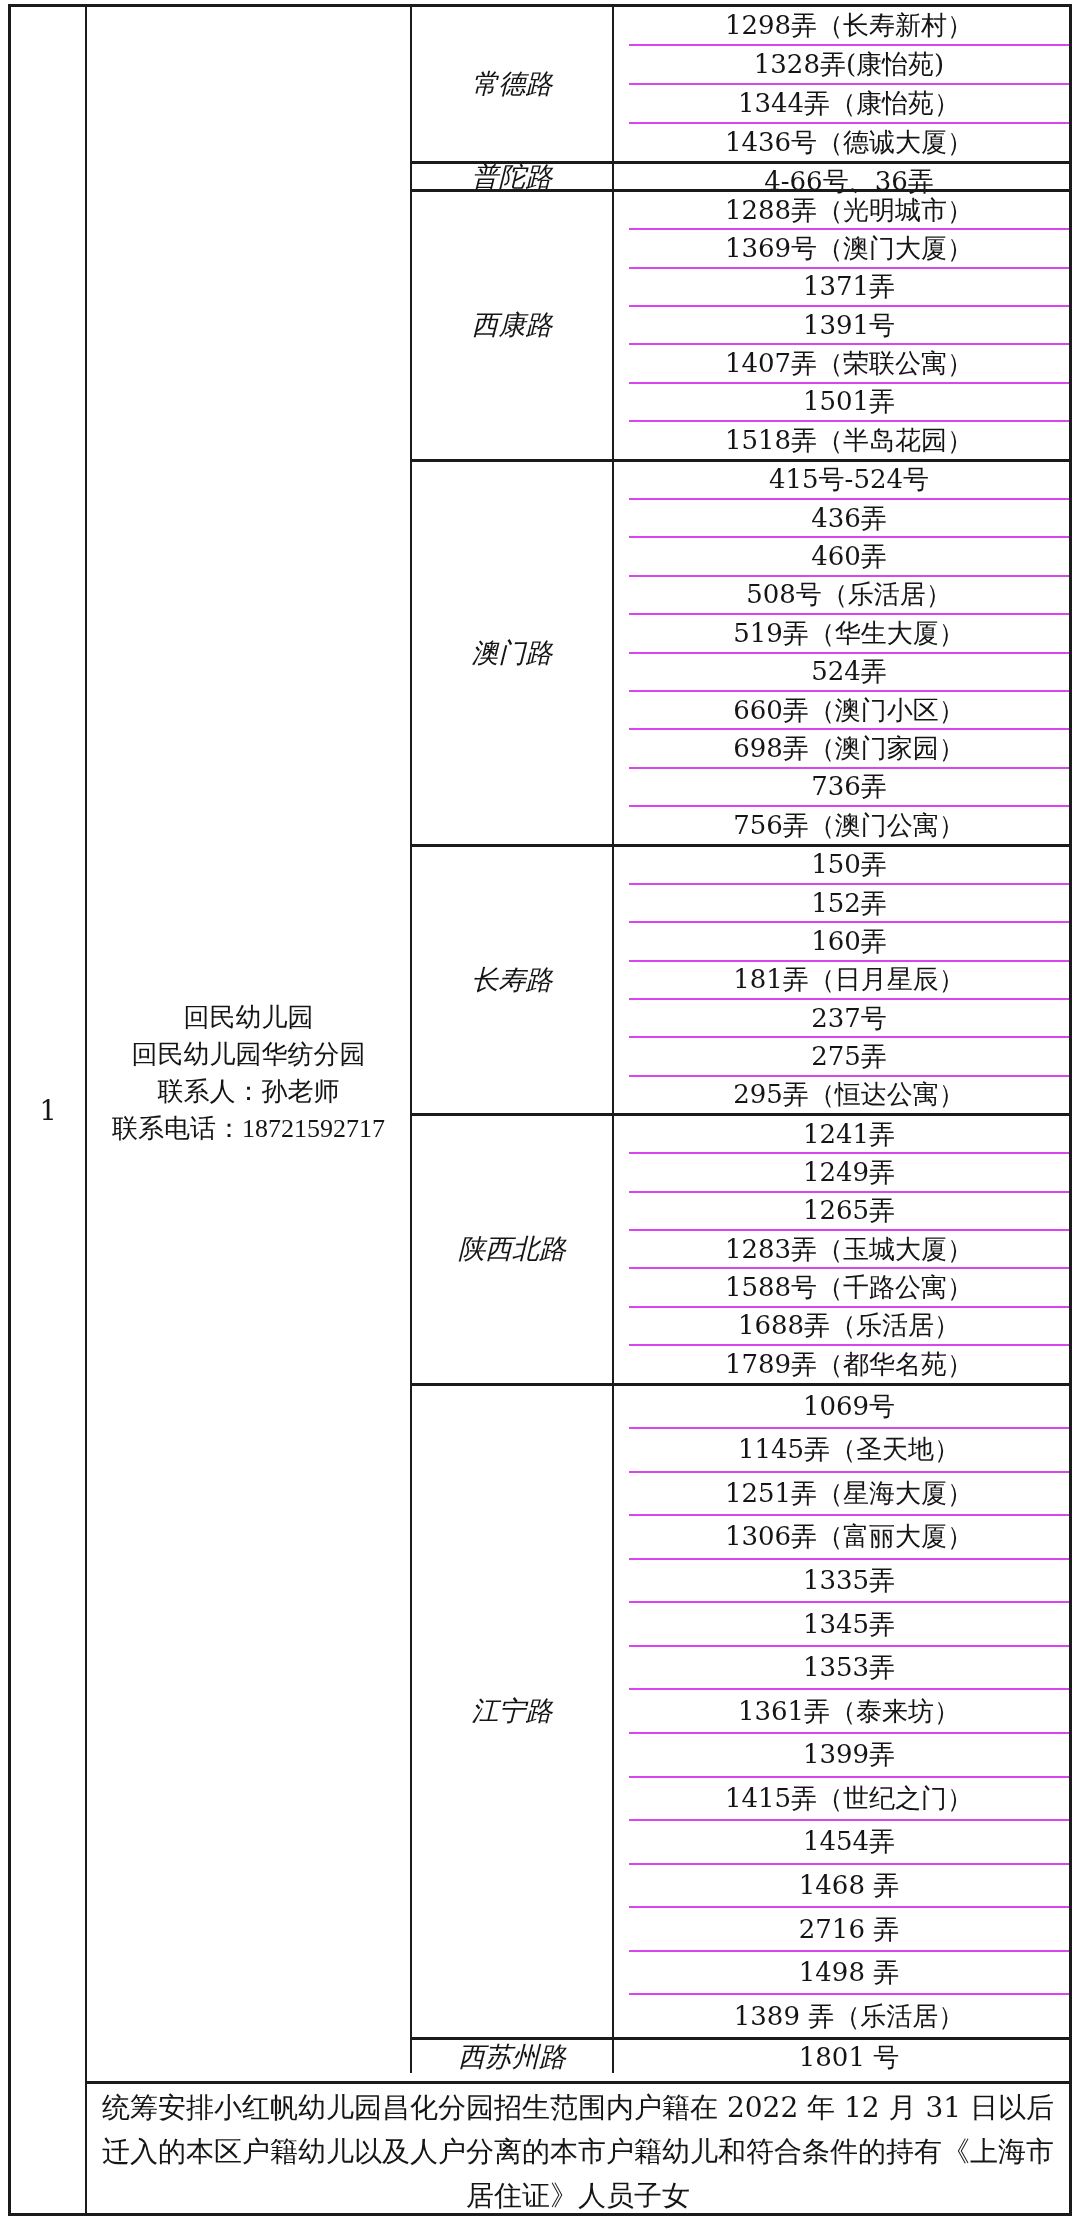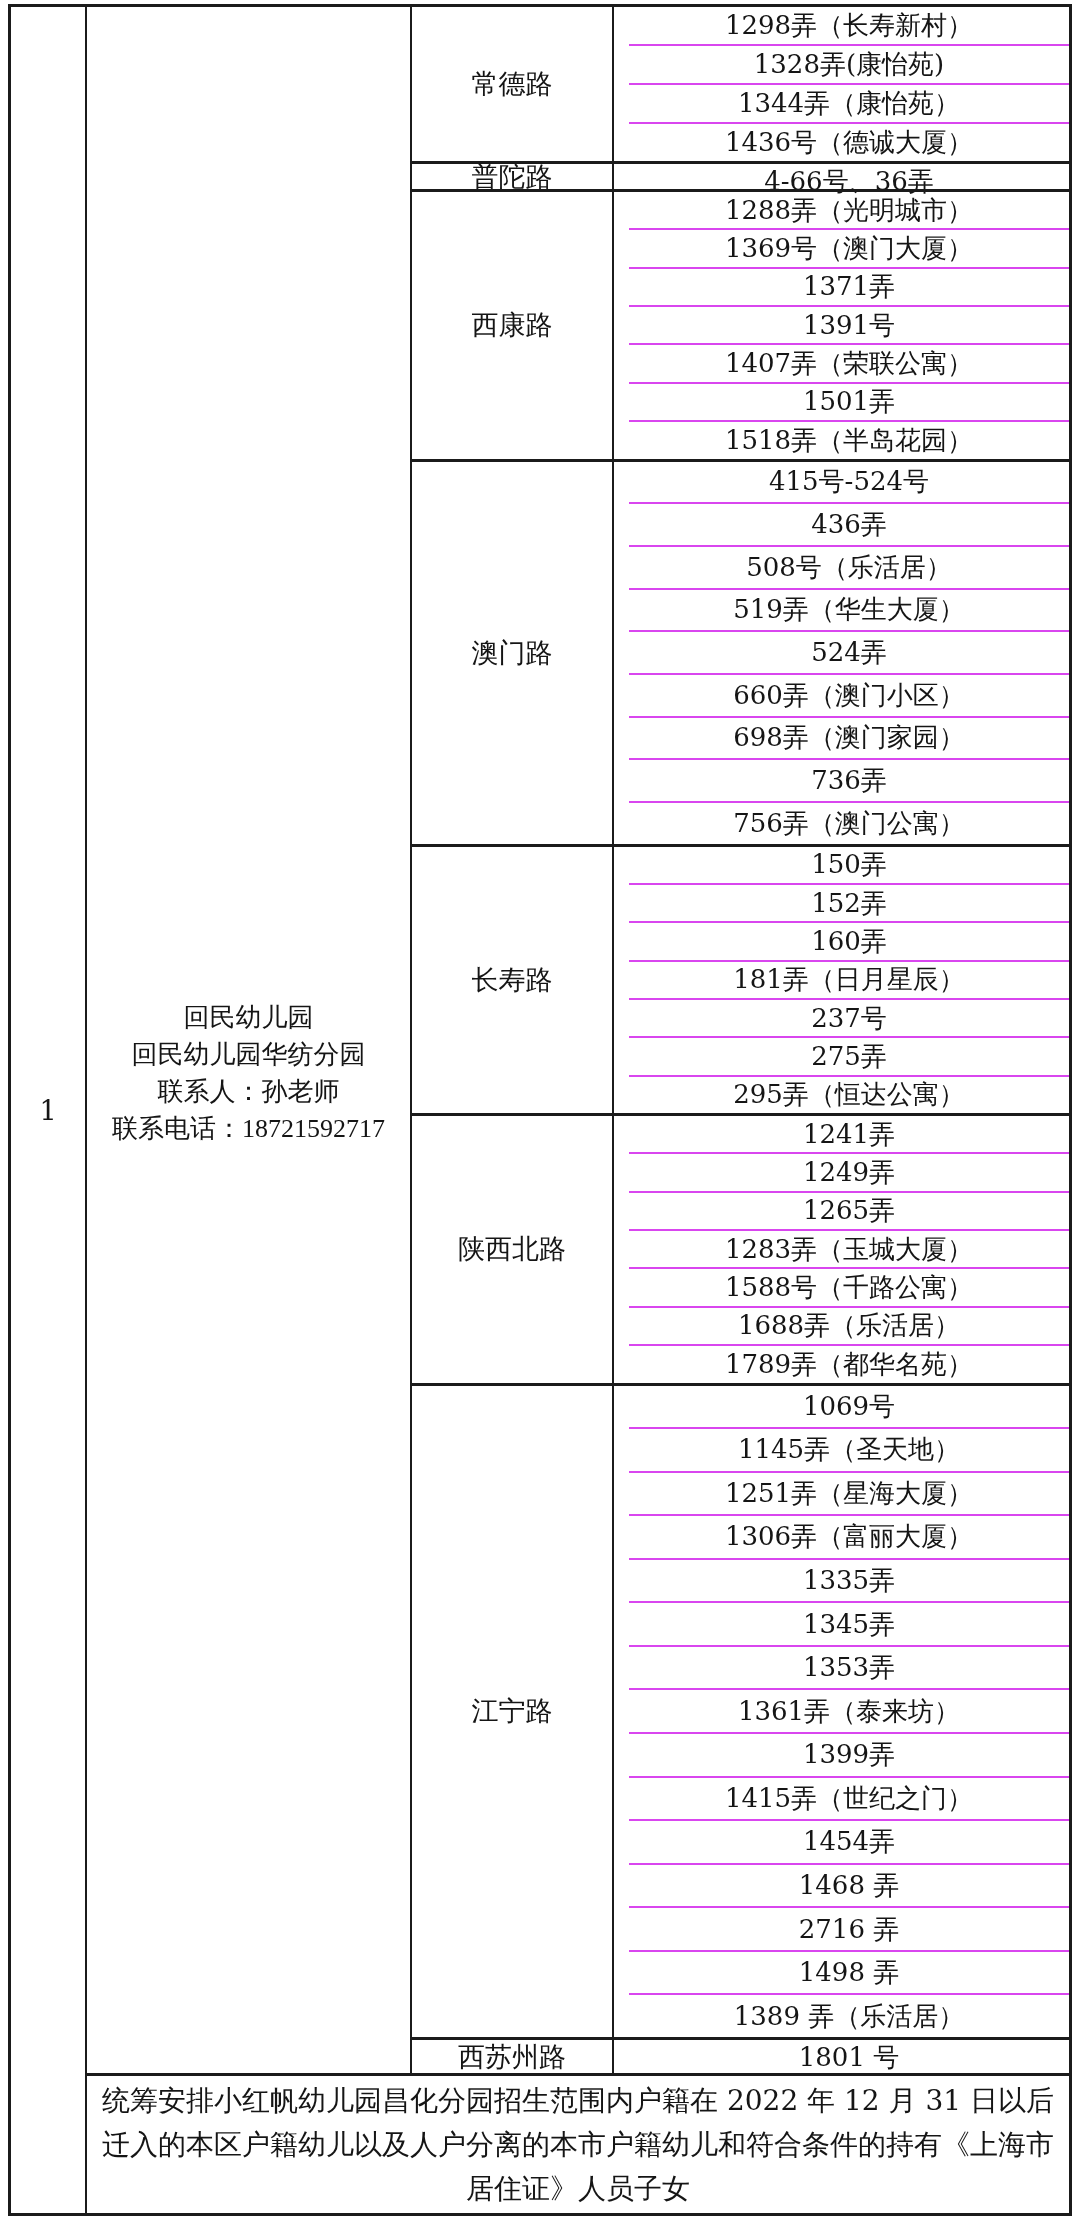--- a/index.html
+++ b/index.html
@@ -80,20 +80,21 @@
   }
   .street-cell {
     flex: 0 0 202px;
     width: 202px;
     border-right: 2px solid #1b1b1b;
     box-sizing: border-box;
     display: flex;
     align-items: center;
     justify-content: center;
     font-size: 27px;
+    font-style: italic;
   }
   .addr-col {
     flex: 1 1 auto;
     display: flex;
     flex-direction: column;
     padding-left: 15px;
   }
   .addr-cell {
     flex: 1 1 0;
     display: flex;
@@ -109,20 +110,21 @@
     flex: 1 1 auto;
     border-top: 3px solid #1b1b1b;
     box-sizing: border-box;
     display: flex;
     align-items: center;
     justify-content: center;
     text-align: center;
     font-size: 28px;
     line-height: 44px;
     padding: 2px 6px;
+    margin-top: 8px;
   }
 </style>
 </head>
 <body>
 
 <div class="page">
   <div class="enroll-table">
 
     <div class="col-num">1</div>
 
@@ -161,20 +163,21 @@
                 <div class="addr-cell">1407弄（荣联公寓）</div>
                 <div class="addr-cell">1501弄</div>
                 <div class="addr-cell">1518弄（半岛花园）</div>
               </div>
             </div>
             <div class="group" style="height: 385px;">
               <div class="street-cell">澳门路</div>
               <div class="addr-col">
                 <div class="addr-cell">415号-524号</div>
                 <div class="addr-cell">436弄</div>
+                <div class="addr-cell">460弄</div>
                 <div class="addr-cell">508号（乐活居）</div>
                 <div class="addr-cell">519弄（华生大厦）</div>
                 <div class="addr-cell">524弄</div>
                 <div class="addr-cell">660弄（澳门小区）</div>
                 <div class="addr-cell">698弄（澳门家园）</div>
                 <div class="addr-cell">736弄</div>
                 <div class="addr-cell">756弄（澳门公寓）</div>
               </div>
             </div>
             <div class="group" style="height: 269.5px;">

